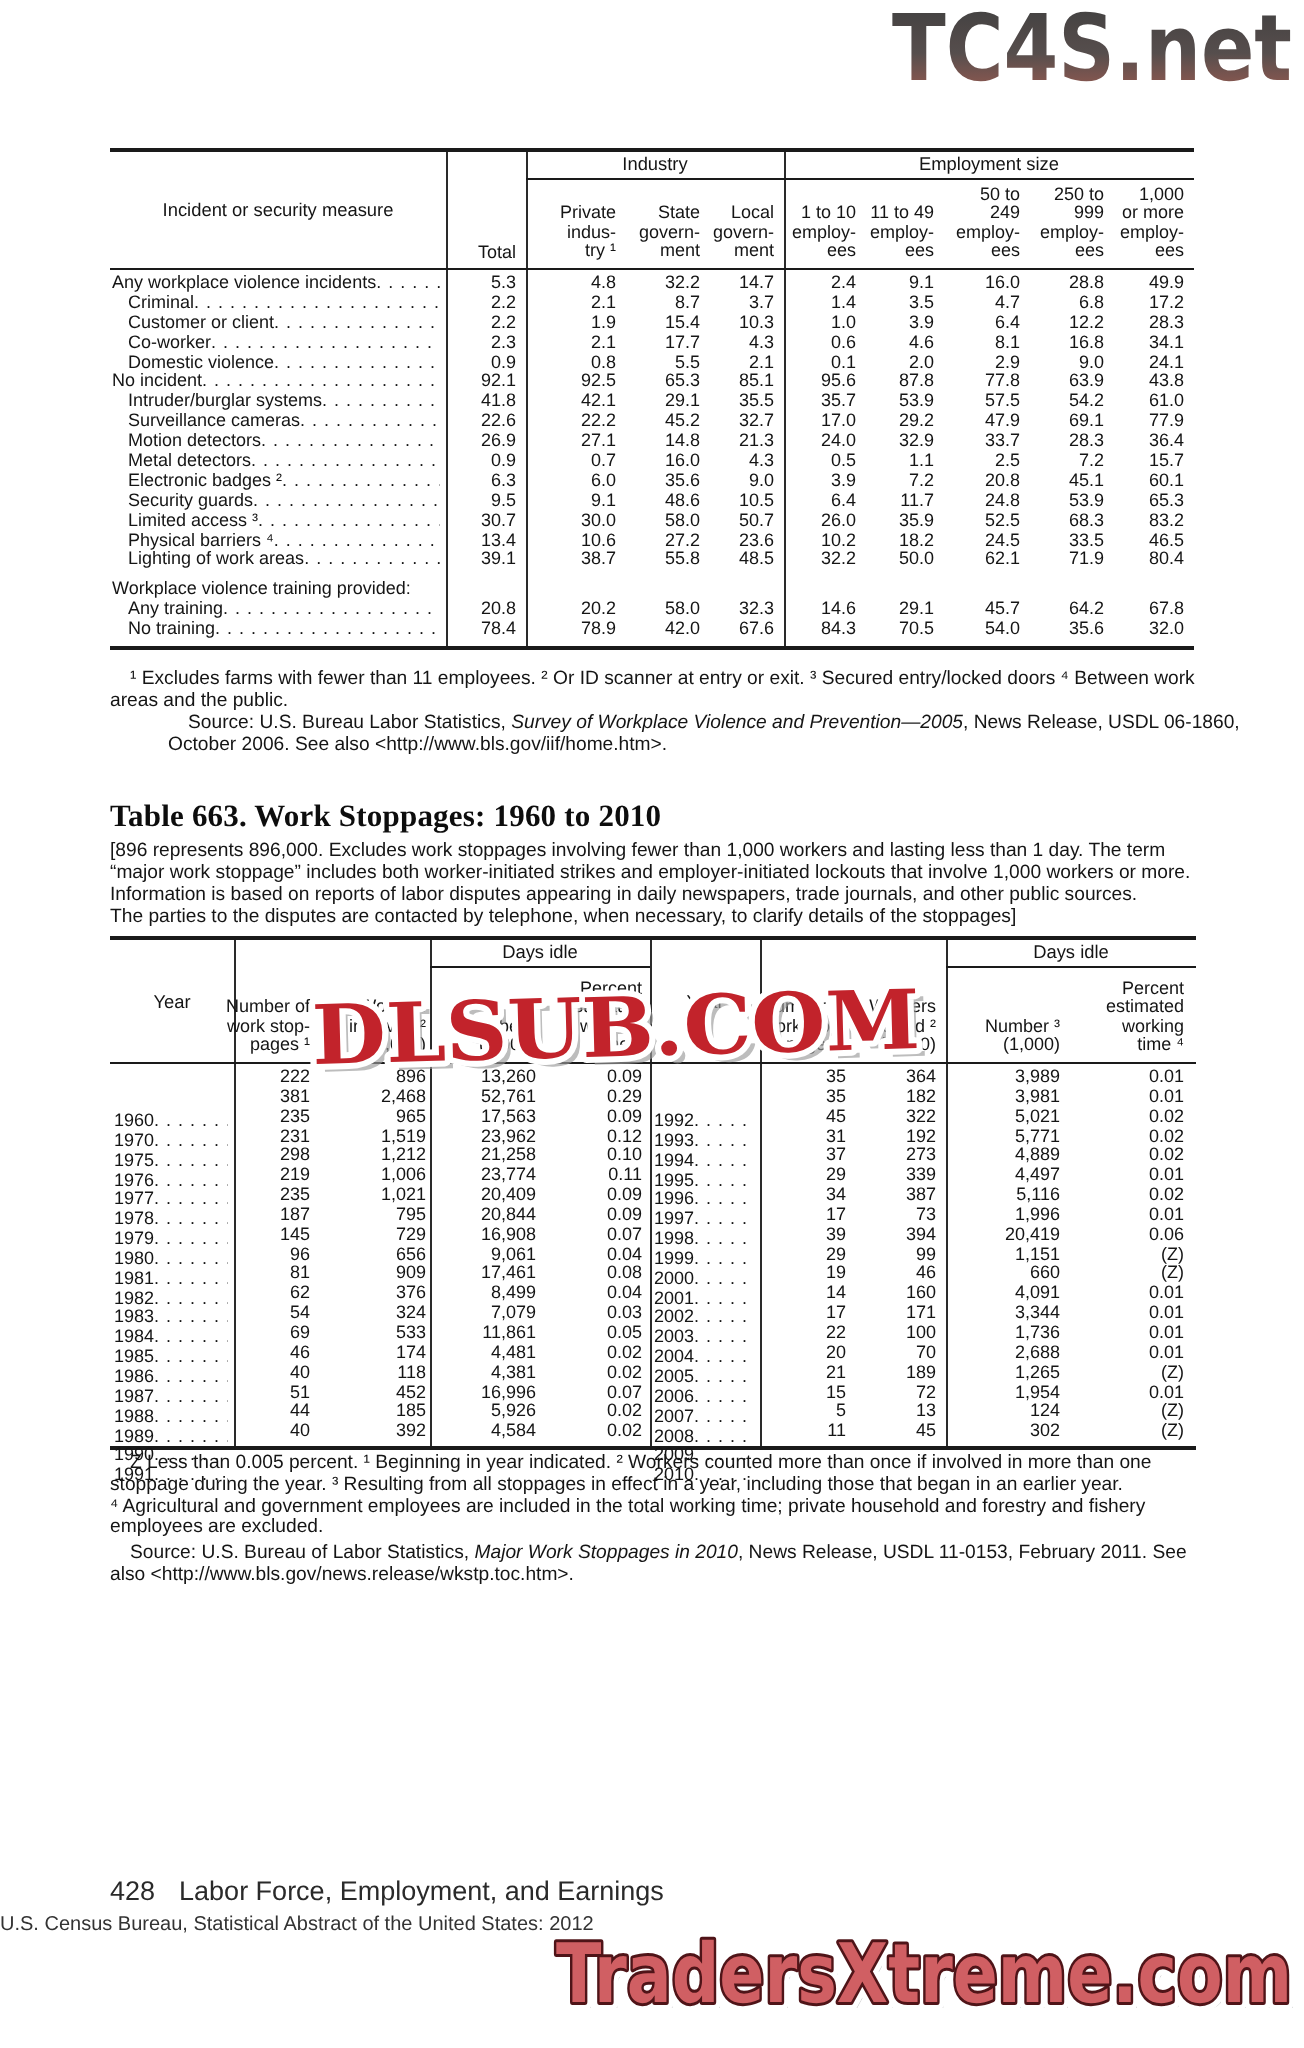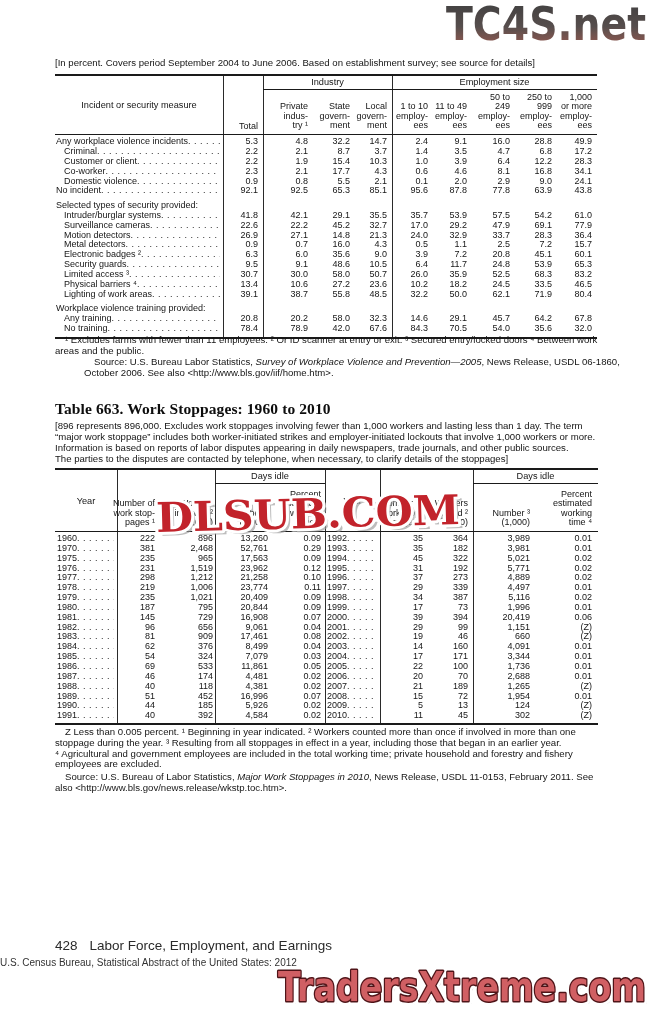--- a/index.html
+++ b/index.html
@@ -39,41 +39,40 @@
   
   #tbl663{left:55px;top:468px;width:543px;}
   #t663-head{height:61px;}
   .dL{left:160px;width:110px;}
   .dR{left:418px;width:125px;}
   .hyear{position:absolute;top:26px;text-align:center;font-size:9.2px;}
   .yAL{left:0;width:62px;}
   .yAR{left:270px;width:55px;}
   #t663-body{padding:2px 0 2px;}
   .r663{position:relative;height:9.85px;font-size:9px;line-height:9.85px;}
-  .yr{position:absolute;display:flex;overflow:hidden;}
+  .yr{position:absolute;display:flex;overflow:hidden;margin-top:22px;}
   .yL{left:2px;width:57px;}
   .yR{left:272px;width:50px;}
   .n1{right:443px}.n2{right:385px}.n3{right:330px}.n4{right:277px}
   .n5{right:175px}.n6{right:130px}.n7{right:68px}.n8{right:6px}
   
   #footer-line{left:55px;top:938px;font-size:13.5px;color:#2a2a2a;}
   #footer-line .pg{margin-right:12px;}
   #credit{left:0;top:957px;width:635px;text-align:left;font-size:10px;color:#333;}
   
   .wm{pointer-events:none;}
   #wm-top{left:440px;top:-2px;z-index:30;opacity:.93;}
   #wm-mid{left:146px;top:482px;z-index:30;}
   #wm-bot{left:270px;top:960px;z-index:30;}
 </style>
 </head>
 <body>
 
 <div class="page">
 
-  <p class="headnote abs" style="left:55px;top:57px;width:545px;">[In percent. Covers period September 2004 to June 2006. Based on establishment survey; see source for details]</p>
 
   <div class="tbl abs" id="tbl662">
     <div class="vr" style="left:168px;"></div>
     <div class="vr" style="left:208px;"></div>
     <div class="vr" style="left:337px;"></div>
     <div class="thead" id="t662-head">
       <div class="hstub">Incident or security measure</div>
       <div class="htotal">Total</div>
       <div class="hgrp gi">Industry</div>
       <div class="hgrp ge">Employment size</div>
@@ -189,25 +188,20 @@
           <span class="v v0">92.1</span>
           <span class="v v1">92.5</span>
           <span class="v v2">65.3</span>
           <span class="v v3">85.1</span>
           <span class="v v4">95.6</span>
           <span class="v v5">87.8</span>
           <span class="v v6">77.8</span>
           <span class="v v7">63.9</span>
           <span class="v v8">43.8</span>
         </div>
-        <div class="r662 grp">
-          <span class="lbl">
-            <span class="txt">Selected types of security provided:</span>
-          </span>
-        </div>
         <div class="r662">
           <span class="lbl ind">
             <span class="txt">Intruder/burglar systems</span>
             <span class="ldr"></span>
           </span>
           <span class="v v0">41.8</span>
           <span class="v v1">42.1</span>
           <span class="v v2">29.1</span>
           <span class="v v3">35.5</span>
           <span class="v v4">35.7</span>

